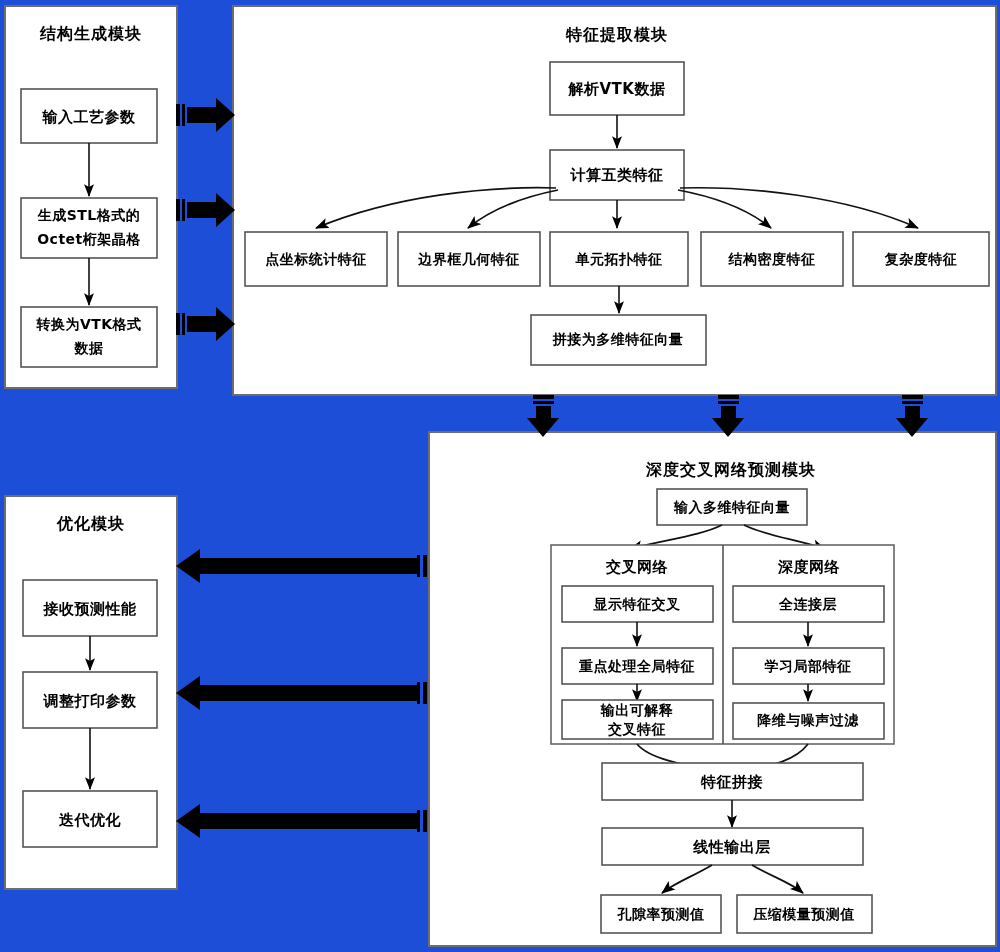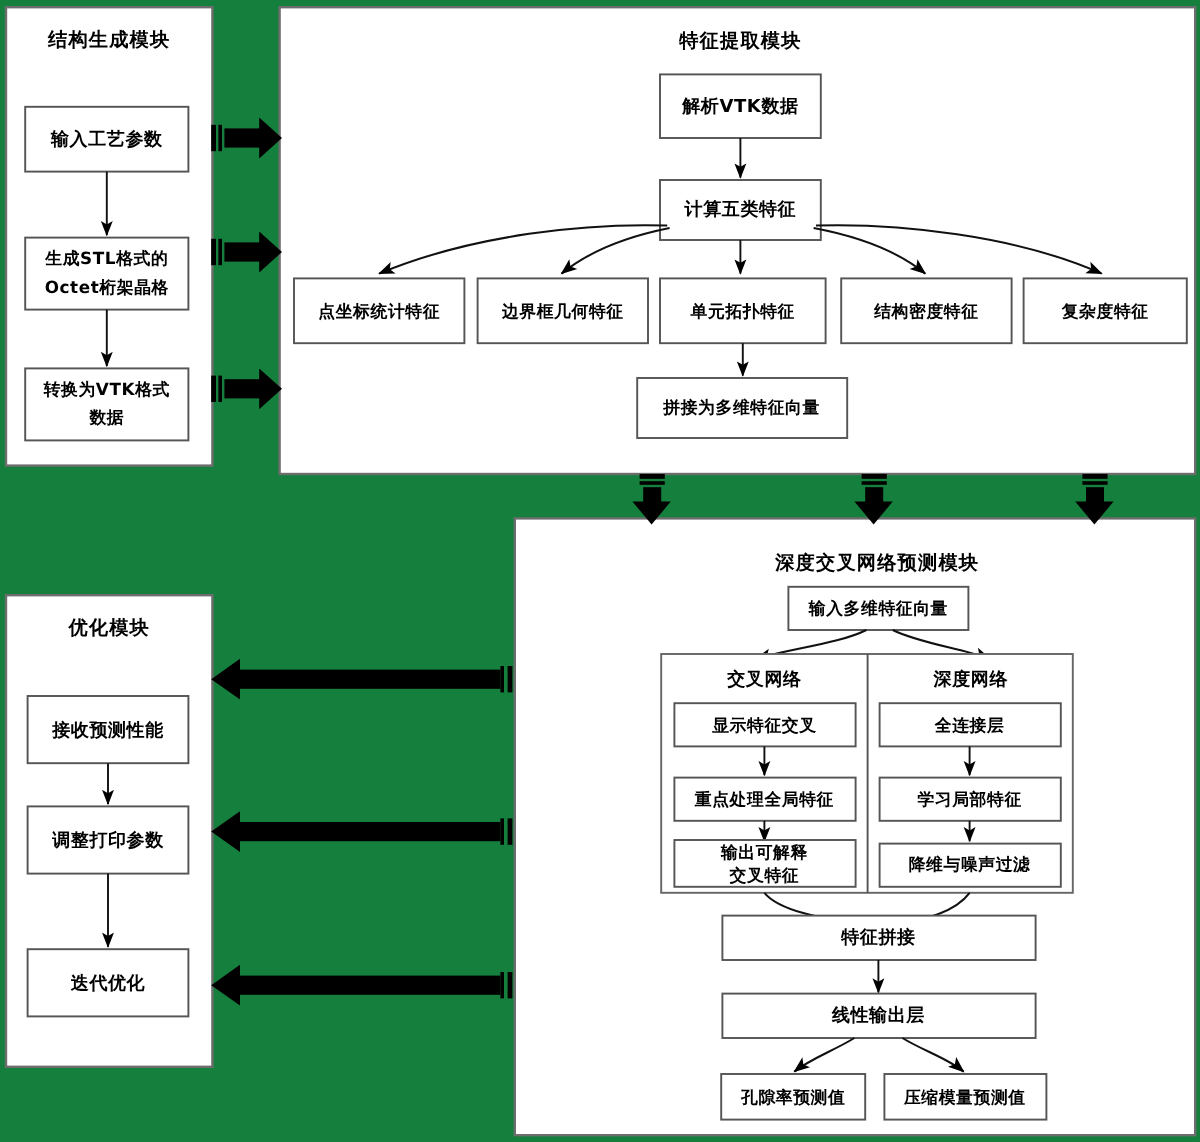--- a/index.html
+++ b/index.html
@@ -1,17 +1,17 @@
 <!DOCTYPE html>
 <html><head>
 <meta charset="utf-8">
 <style>
   html,body{margin:0;padding:0;background:#ffffff;}
   body{font-family:"DejaVu Sans","Liberation Sans",sans-serif;}
-  #stage{position:relative;width:1000px;height:952px;background:#15803d;overflow:hidden;}
+  #stage{position:relative;width:1000px;height:952px;background:#1d4ed8;overflow:hidden;}
   svg#flow{position:absolute;left:0;top:0;width:1000px;height:952px;}
   .panel{fill:#ffffff;stroke:#6d6d6d;stroke-width:2;}
   .nodebox{fill:#ffffff;stroke:#555555;stroke-width:1.6;}
   .subpanel{fill:#ffffff;stroke:#666666;stroke-width:1.6;}
   .thinline{stroke:#111111;stroke-width:1.6;fill:none;}
   .curve{stroke:#111111;stroke-width:1.7;fill:none;}
   .fat{fill:#000000;}
   .divider{stroke:#555555;stroke-width:1.6;}
   text{fill:#000000;font-family:"DejaVu Sans","Liberation Sans",sans-serif;dominant-baseline:middle;}
   .t-panel{font-size:16px;font-weight:700;text-anchor:middle;letter-spacing:1px;}

